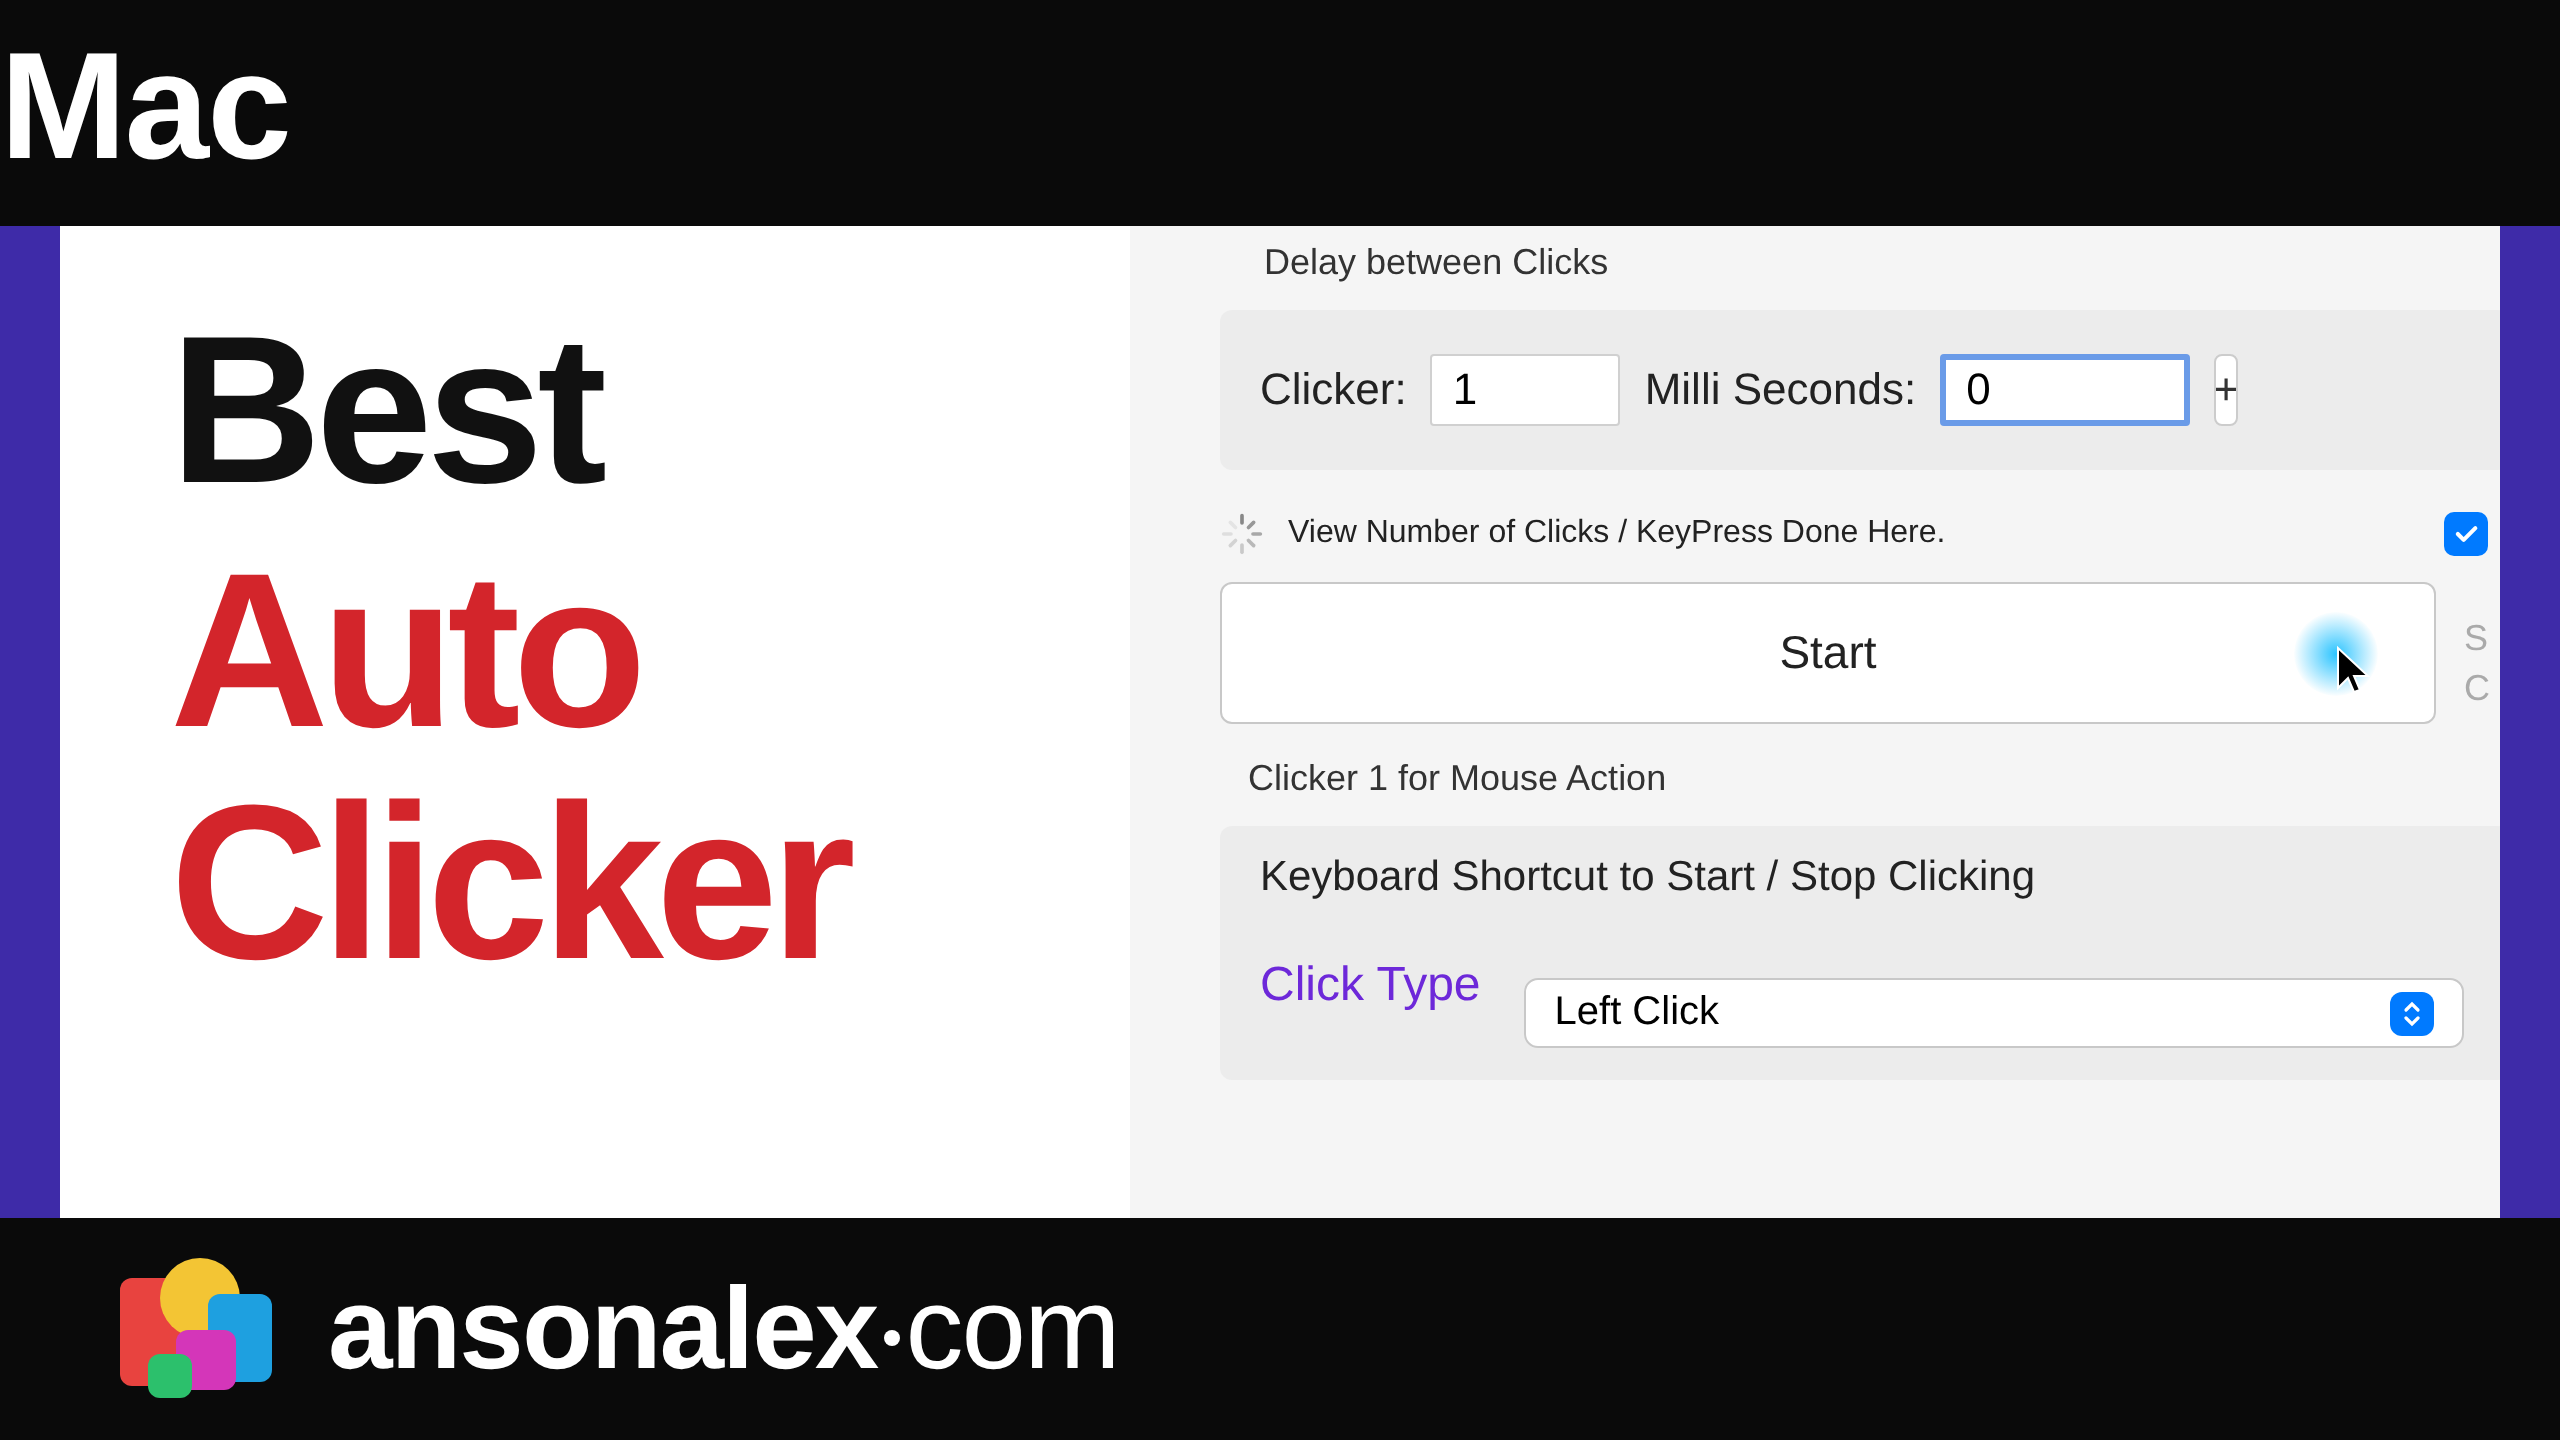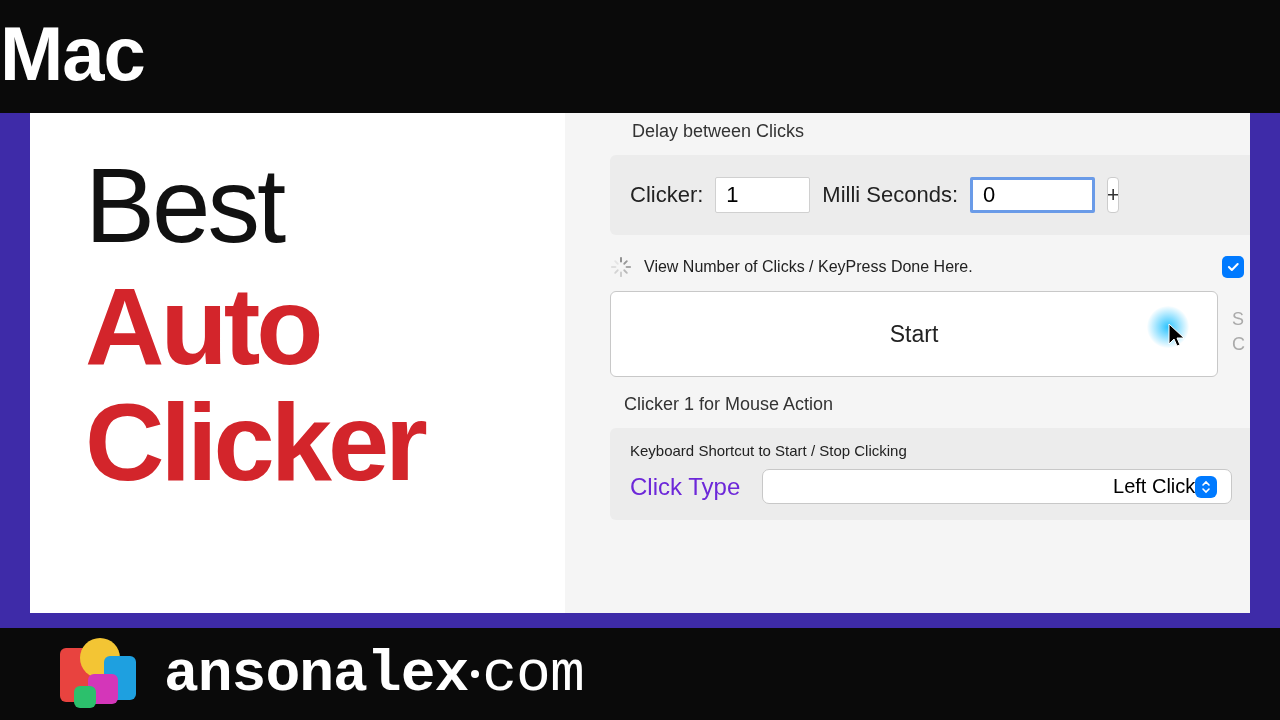--- a/index.html
+++ b/index.html
@@ -30,21 +30,21 @@
       background: #fff;
       width: 535px;
       padding: 40px 55px 20px;
       display: flex;
       flex-direction: column;
       justify-content: flex-start;
     }
     .left-panel .word-best {
       color: #111;
       font-size: 105px;
-      font-weight: 400;
+      font-weight: 700;
       letter-spacing: -3px;
       line-height: 1.0;
       margin-bottom: 10px;
     }
     .left-panel .word-auto,
     .left-panel .word-clicker {
       color: #d3252b;
       font-size: 110px;
       font-weight: 600;
       letter-spacing: -4px;
@@ -133,21 +133,21 @@
       justify-content: center;
       flex-shrink: 0;
     }
     .btn-row {
       display: flex;
       gap: 14px;
       padding-right: -5px;
     }
     .big-btn {
       flex: 1;
-      height: 86px;
+      height: 71px;
       border: 1px solid #c8c8c8;
       border-radius: 6px;
       background: #fff;
       font-size: 23px;
       color: #222;
       display: flex;
       align-items: center;
       justify-content: center;
       position: relative;
     }
@@ -182,21 +182,21 @@
       padding-left: 14px;
       margin-top: 4px;
     }
     .shortcut-box {
       background: #ececec;
       border-radius: 6px;
       padding: 14px 20px 16px;
       margin-right: -5px;
     }
     .shortcut-title {
-      font-size: 15px;
+      font-size: 21px;
       color: #222;
       margin-bottom: 10px;
     }
     .pill-btn {
       background: #fff;
       border: 1px solid #bdbdbd;
       border-radius: 10px;
       padding: 9px 56px;
       font-size: 21px;
       color: #222;
@@ -217,43 +217,43 @@
       flex: 1;
       max-width: 470px;
       background: #fff;
       border: 1px solid #c8c8c8;
       border-radius: 7px;
       height: 35px;
       font-size: 20px;
       padding: 0 14px;
       display: flex;
       align-items: center;
-      justify-content: flex-end;
+      justify-content: space-between;
+      margin-top: 28px;
     }
     .select-chevron {
       width: 22px;
       height: 22px;
       background: #007aff;
       border-radius: 6px;
       display: flex;
       align-items: center;
       justify-content: center;
     }
     .bottom-bar {
       position: absolute;
       bottom: 0;
       left: 0;
       right: 0;
-      height: 92px;
+      height: 111px;
       background: #0a0a0a;
       display: flex;
       align-items: center;
       padding-left: 60px;
       gap: 22px;
-      font-family: Liberation Mono, monospace;
     }
     .logo-mark {
       width: 82px;
       height: 72px;
       position: relative;
     }
     .logo-mark .shape {
       position: absolute;
       border-radius: 6px;
     }

